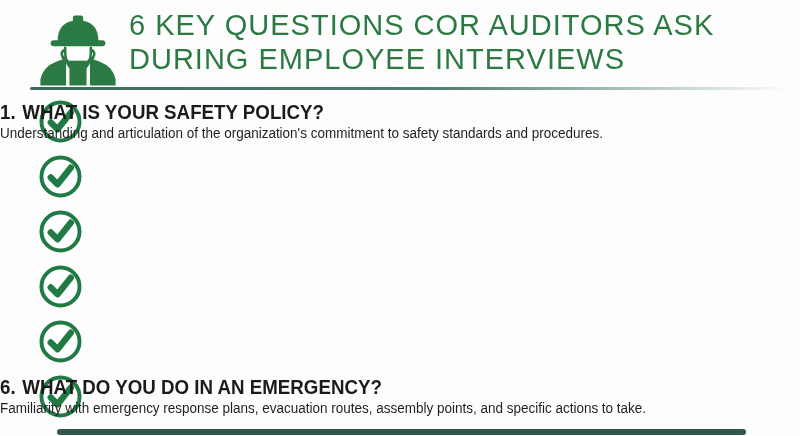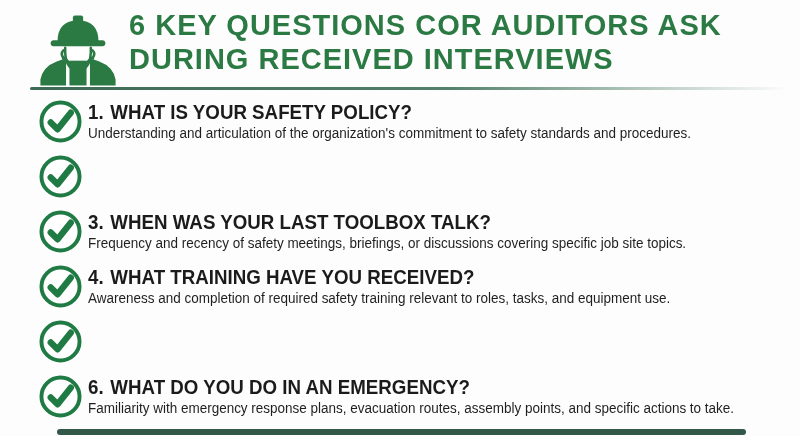--- a/index.html
+++ b/index.html
@@ -5,33 +5,33 @@
   html,body{margin:0;padding:0;background:#e8e8e8;}
   .canvas{
     position:relative;width:800px;height:436px;margin:0 auto;
     background:#fcfdfc;overflow:hidden;
     font-family:"Liberation Sans", sans-serif;
   }
   
   .worker-icon{position:absolute;left:28px;top:6px;width:100px;height:82px;}
   .title-block{position:absolute;left:129px;top:8px;}
   .title-line{
-    font-weight:bold;font-size:29px;line-height:34px;letter-spacing:1px;
+    font-weight:normal;font-size:29px;line-height:34px;letter-spacing:1px;
     color:#2b7a44;white-space:nowrap;
   }
   .header-underline{
     position:absolute;left:30px;top:87px;width:758px;height:3px;
     background:linear-gradient(to right,#3c6b55 0%,#53806a 55%,rgba(255,255,255,0) 100%);
     border-radius:2px;
   }
   
   .items{position:absolute;left:0;top:97px;width:800px;}
   .item{position:relative;height:55px;}
   .check-icon{position:absolute;left:39px;top:3px;width:43px;height:43px;}
-  .item-text{margin-left:88px;}
+  .item-text{}
   .item-heading{
     padding-top:4px;font-weight:bold;font-size:19.5px;line-height:23px;
     color:#1b1b1b;white-space:nowrap;
     transform:scaleX(0.96);transform-origin:left top;
   }
   .item-heading .q-num{margin-right:7px;}
   .item-desc{
     font-size:15.5px;line-height:18px;color:#1f1f1f;white-space:nowrap;
     transform:scaleX(0.87);transform-origin:left top;
   }
@@ -65,21 +65,21 @@
       <path d="M99 93 L99 86 Q96 71 80 65 Q74 62.5 69 62 L69 93 Z" fill="#2b7a44"></path>
 
       <rect x="45" y="64" width="20" height="29" fill="#2b7a44"></rect>
 
       <path d="M45 67 L38 61" stroke="#2b7a44" stroke-width="4" stroke-linecap="round"></path>
       <path d="M65 67 L72 61" stroke="#2b7a44" stroke-width="4" stroke-linecap="round"></path>
     </svg>
 
     <div class="title-block">
       <div class="title-line">6 KEY QUESTIONS COR AUDITORS ASK</div>
-      <div class="title-line">DURING RECEIVED INTERVIEWS</div>
+      <div class="title-line">DURING EMPLOYEE INTERVIEWS</div>
     </div>
 
     <div class="header-underline"></div>
   </div>
 
   <div class="items">
 
       <div class="item">
         <svg class="check-icon" viewBox="0 0 44 44" xmlns="http://www.w3.org/2000/svg">
           <circle cx="22" cy="22" r="19.5" fill="#ffffff" stroke="#1f7a44" stroke-width="4"></circle>
@@ -98,39 +98,27 @@
           <circle cx="22" cy="22" r="19.5" fill="#ffffff" stroke="#1f7a44" stroke-width="4"></circle>
           <path d="M12 23 L19 30 L32.5 13" fill="none" stroke="#1f7a44" stroke-width="6.5" stroke-linecap="round" stroke-linejoin="round"></path>
         </svg>
       </div>
 
       <div class="item">
         <svg class="check-icon" viewBox="0 0 44 44" xmlns="http://www.w3.org/2000/svg">
           <circle cx="22" cy="22" r="19.5" fill="#ffffff" stroke="#1f7a44" stroke-width="4"></circle>
           <path d="M12 23 L19 30 L32.5 13" fill="none" stroke="#1f7a44" stroke-width="6.5" stroke-linecap="round" stroke-linejoin="round"></path>
         </svg>
-        <div class="item-text">
-          <div class="item-heading">
-            <span class="q-num">3.</span><span>WHEN WAS YOUR LAST TOOLBOX TALK?</span>
-          </div>
-          <div class="item-desc">Frequency and recency of safety meetings, briefings, or discussions covering specific job site topics.</div>
-        </div>
       </div>
 
       <div class="item">
         <svg class="check-icon" viewBox="0 0 44 44" xmlns="http://www.w3.org/2000/svg">
           <circle cx="22" cy="22" r="19.5" fill="#ffffff" stroke="#1f7a44" stroke-width="4"></circle>
           <path d="M12 23 L19 30 L32.5 13" fill="none" stroke="#1f7a44" stroke-width="6.5" stroke-linecap="round" stroke-linejoin="round"></path>
         </svg>
-        <div class="item-text">
-          <div class="item-heading">
-            <span class="q-num">4.</span><span>WHAT TRAINING HAVE YOU RECEIVED?</span>
-          </div>
-          <div class="item-desc">Awareness and completion of required safety training relevant to roles, tasks, and equipment use.</div>
-        </div>
       </div>
 
       <div class="item">
         <svg class="check-icon" viewBox="0 0 44 44" xmlns="http://www.w3.org/2000/svg">
           <circle cx="22" cy="22" r="19.5" fill="#ffffff" stroke="#1f7a44" stroke-width="4"></circle>
           <path d="M12 23 L19 30 L32.5 13" fill="none" stroke="#1f7a44" stroke-width="6.5" stroke-linecap="round" stroke-linejoin="round"></path>
         </svg>
       </div>
 
       <div class="item">

